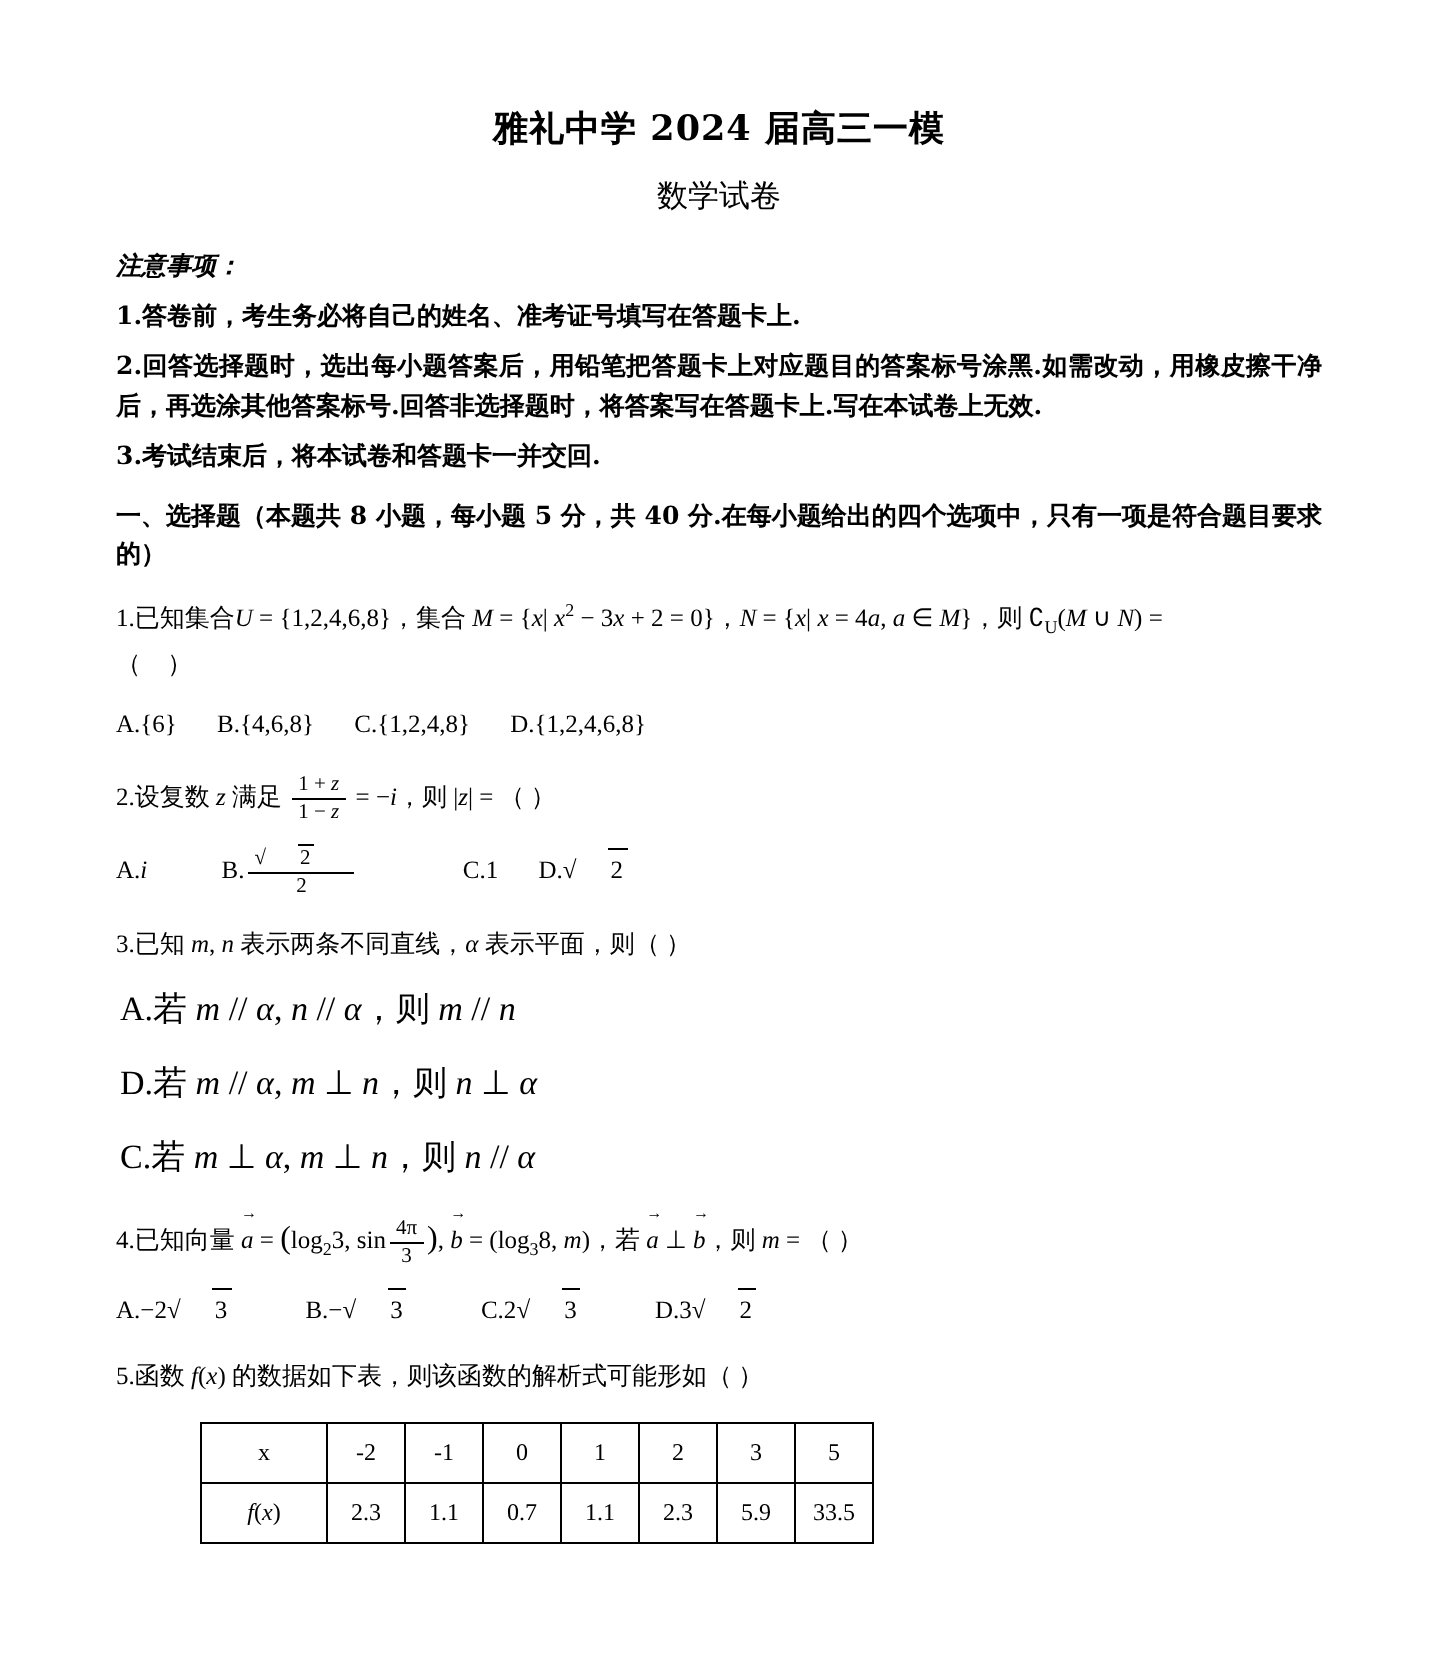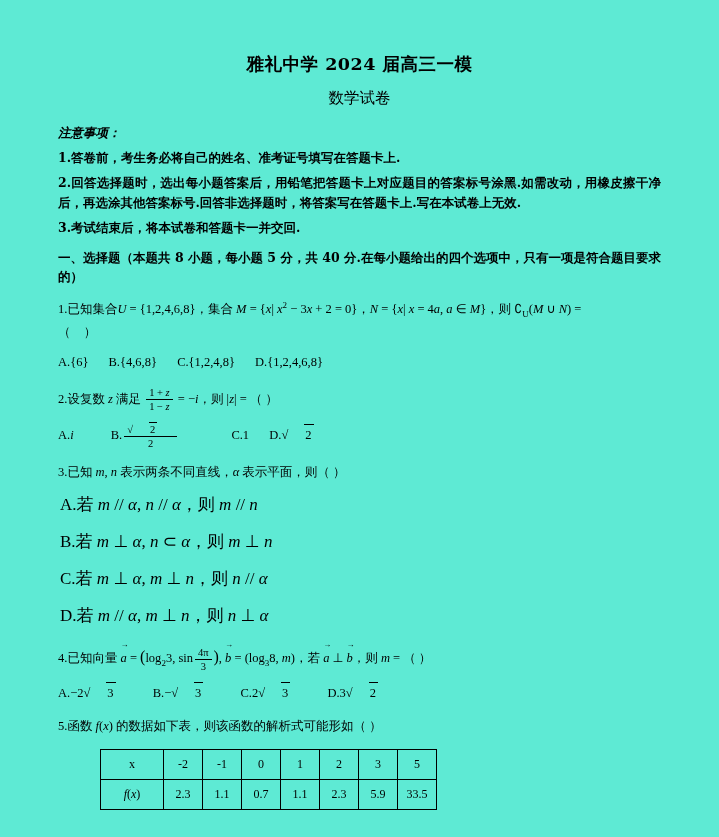--- a/index.html
+++ b/index.html
@@ -9,21 +9,21 @@
   }
   body {
     width: 719px;
     height: 837px;
     font-family: "Liberation Serif", serif;
   }
   .page {
     position: relative;
     width: 719px;
     height: 837px;
-    background: #5eead4;
+    background: #ffffff;
     box-sizing: border-box;
     padding: 34px 58px 10px 58px;
     overflow: hidden;
   }
   .doc-title {
     text-align: center;
     font-size: 17.5px;
     font-weight: bold;
     letter-spacing: 0.5px;
     margin: 18px 0 0 0;
@@ -158,23 +158,22 @@
     <span>A.<span class="it">i</span></span>
     <span>B.<span class="frac"><span class="num"><span class="radsign">√</span><span class="sqrt">2</span></span><span class="den">2</span></span></span>
     <span>C.1</span>
     <span>D.<span class="radsign">√</span><span class="sqrt">2</span></span>
   </div>
 
   <div class="q">
     <span>3.</span>已知 <span class="it">m</span>, <span class="it">n</span> 表示两条不同直线，<span class="it">α</span> 表示平面，则（    ）
   </div>
   <div class="sub">A.若 <span class="it">m</span> // <span class="it">α</span>, <span class="it">n</span> // <span class="it">α</span>，则 <span class="it">m</span> // <span class="it">n</span></div>
-  <div class="sub">B.若 <span class="it">m</span> ⊥ <span class="it">α</span>, <span class="it">n</span> ⊂ <span class="it">α</span>，则 <span class="it">m</span> ⊥ <span class="it">n</span></div>
+  <div class="sub">D.若 <span class="it">m</span> // <span class="it">α</span>, <span class="it">m</span> ⊥ <span class="it">n</span>，则 <span class="it">n</span> ⊥ <span class="it">α</span></div>
   <div class="sub">C.若 <span class="it">m</span> ⊥ <span class="it">α</span>, <span class="it">m</span> ⊥ <span class="it">n</span>，则 <span class="it">n</span> // <span class="it">α</span></div>
-  <div class="sub">D.若 <span class="it">m</span> // <span class="it">α</span>, <span class="it">m</span> ⊥ <span class="it">n</span>，则 <span class="it">n</span> ⊥ <span class="it">α</span></div>
 
   <div class="q">
     <span>4.</span>已知向量 <span class="vec">a</span> = <span style="font-size:16px;">(</span>log<span class="sub2">2</span>3, sin<span class="frac"><span class="num">4π</span><span class="den">3</span></span><span style="font-size:16px;">)</span>, <span class="vec">b</span> = (log<span class="sub2">3</span>8, <span class="it">m</span>)，若 <span class="vec">a</span> ⊥ <span class="vec">b</span>，则 <span class="it">m</span> = （    ）
   </div>
   <div class="opts">
     <span>A.−2<span class="radsign">√</span><span class="sqrt">3</span></span>
     <span>B.−<span class="radsign">√</span><span class="sqrt">3</span></span>
     <span>C.2<span class="radsign">√</span><span class="sqrt">3</span></span>
     <span>D.3<span class="radsign">√</span><span class="sqrt">2</span></span>
   </div>

